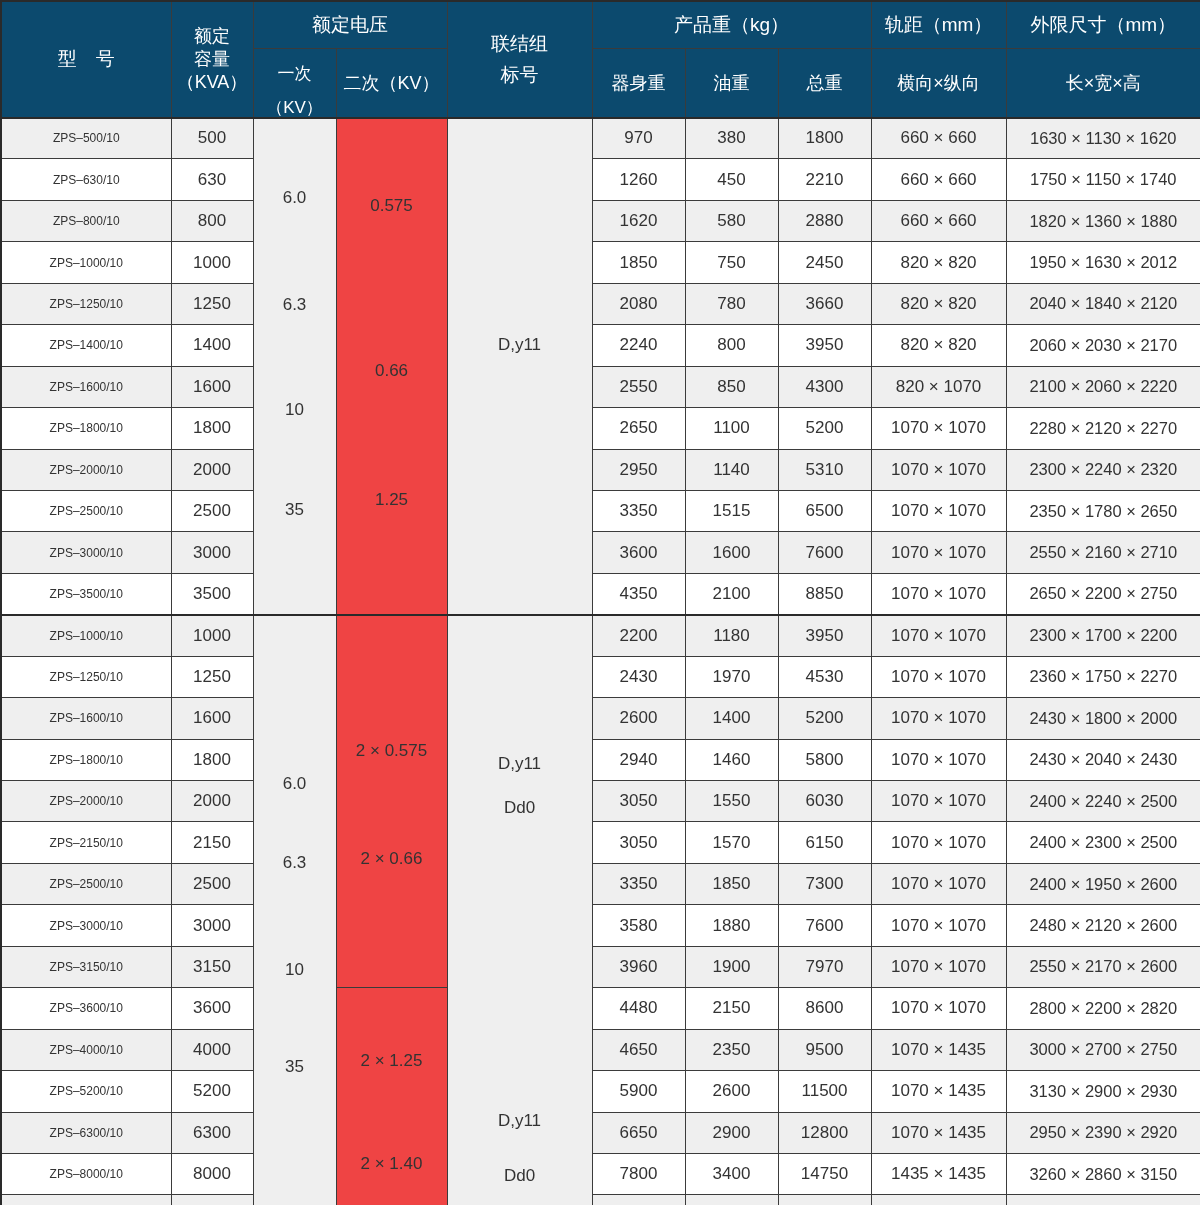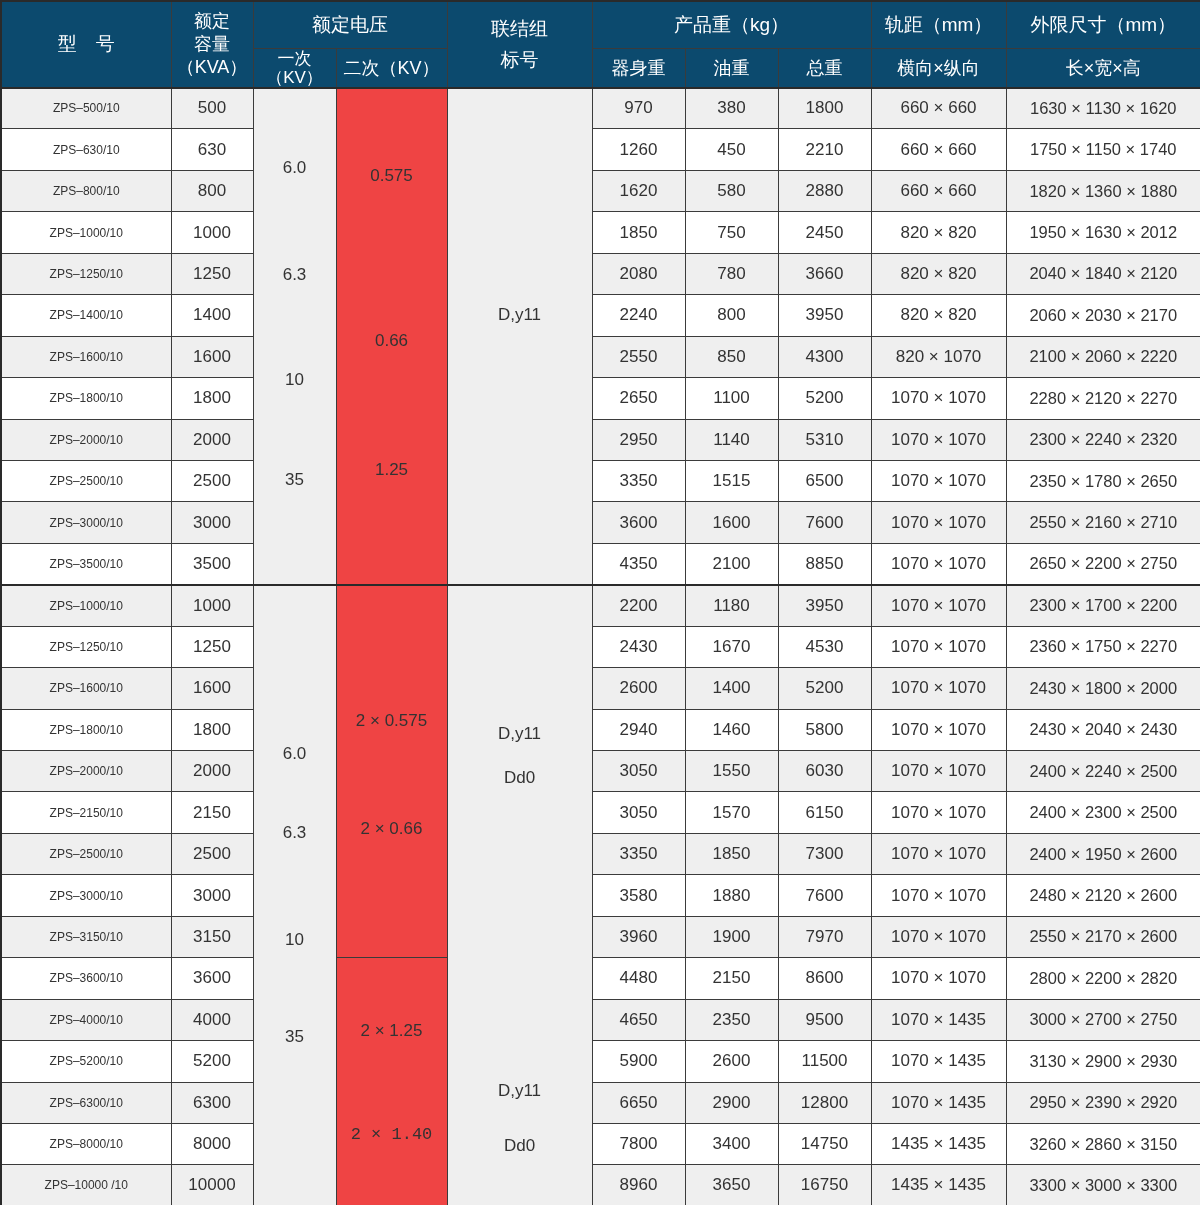--- a/index.html
+++ b/index.html
@@ -27,21 +27,21 @@
     background: #0c4a6e;
     color: #ffffff;
     font-weight: 400;
     font-size: 19px;
   }
   thead { border-bottom: 2px solid #2a2a2a; }
   thead tr.h1 { height: 47px; }
   thead tr.h2 { height: 39px; }
   thead tr.h2 th { font-size: 18px; }
   .multiline div { line-height: 23px; font-size: 18px; }
-  .primary-head div { line-height: 19px; font-size: 17px; }
+  .primary-head div { line-height: 19px; font-size: 17px; margin-top: 15px; }
   .vector-head div { line-height: 31px; font-size: 19px; }
   tbody tr { height: 41.44px; }
   tbody td {
     font-size: 17px;
     color: #333333;
   }
   td.cell-model { font-size: 12px; }
   td.cell-dims { font-size: 16.5px; }
   tr.odd td.data { background: #efefef; }
   tr.even td.data { background: #ffffff; }
@@ -253,21 +253,21 @@
           <td class="data cell-num">2200</td>
           <td class="data cell-num">1180</td>
           <td class="data cell-num">3950</td>
           <td class="data cell-gauge">1070 × 1070</td>
           <td class="data cell-dims">2300 × 1700 × 2200</td>
         </tr>
         <tr class="even">
           <td class="data cell-model">ZPS–1250/10</td>
           <td class="data cell-capacity">1250</td>
           <td class="data cell-num">2430</td>
-          <td class="data cell-num">1670</td>
+          <td class="data cell-num">1970</td>
           <td class="data cell-num">4530</td>
           <td class="data cell-gauge">1070 × 1070</td>
           <td class="data cell-dims">2360 × 1750 × 2270</td>
         </tr>
         <tr class="odd">
           <td class="data cell-model">ZPS–1600/10</td>
           <td class="data cell-capacity">1600</td>
           <td class="data cell-num">2600</td>
           <td class="data cell-num">1400</td>
           <td class="data cell-num">5200</td>
@@ -326,21 +326,21 @@
           <td class="data cell-num">1900</td>
           <td class="data cell-num">7970</td>
           <td class="data cell-gauge">1070 × 1070</td>
           <td class="data cell-dims">2550 × 2170 × 2600</td>
         </tr>
         <tr class="even">
           <td class="data cell-model">ZPS–3600/10</td>
           <td class="data cell-capacity">3600</td>
           <td rowspan="6" class="merged shade-white">
             <span style="top: 29.5%;">2 × 1.25</span>
-            <span style="top: 71.3%; font-family: Liberation Mono, monospace;">2 × 1.40</span>
+            <span style="top: 71.3%;">2 × 1.40</span>
           </td>
           <td class="data cell-num">4480</td>
           <td class="data cell-num">2150</td>
           <td class="data cell-num">8600</td>
           <td class="data cell-gauge">1070 × 1070</td>
           <td class="data cell-dims">2800 × 2200 × 2820</td>
         </tr>
         <tr class="odd">
           <td class="data cell-model">ZPS–4000/10</td>
           <td class="data cell-capacity">4000</td>

